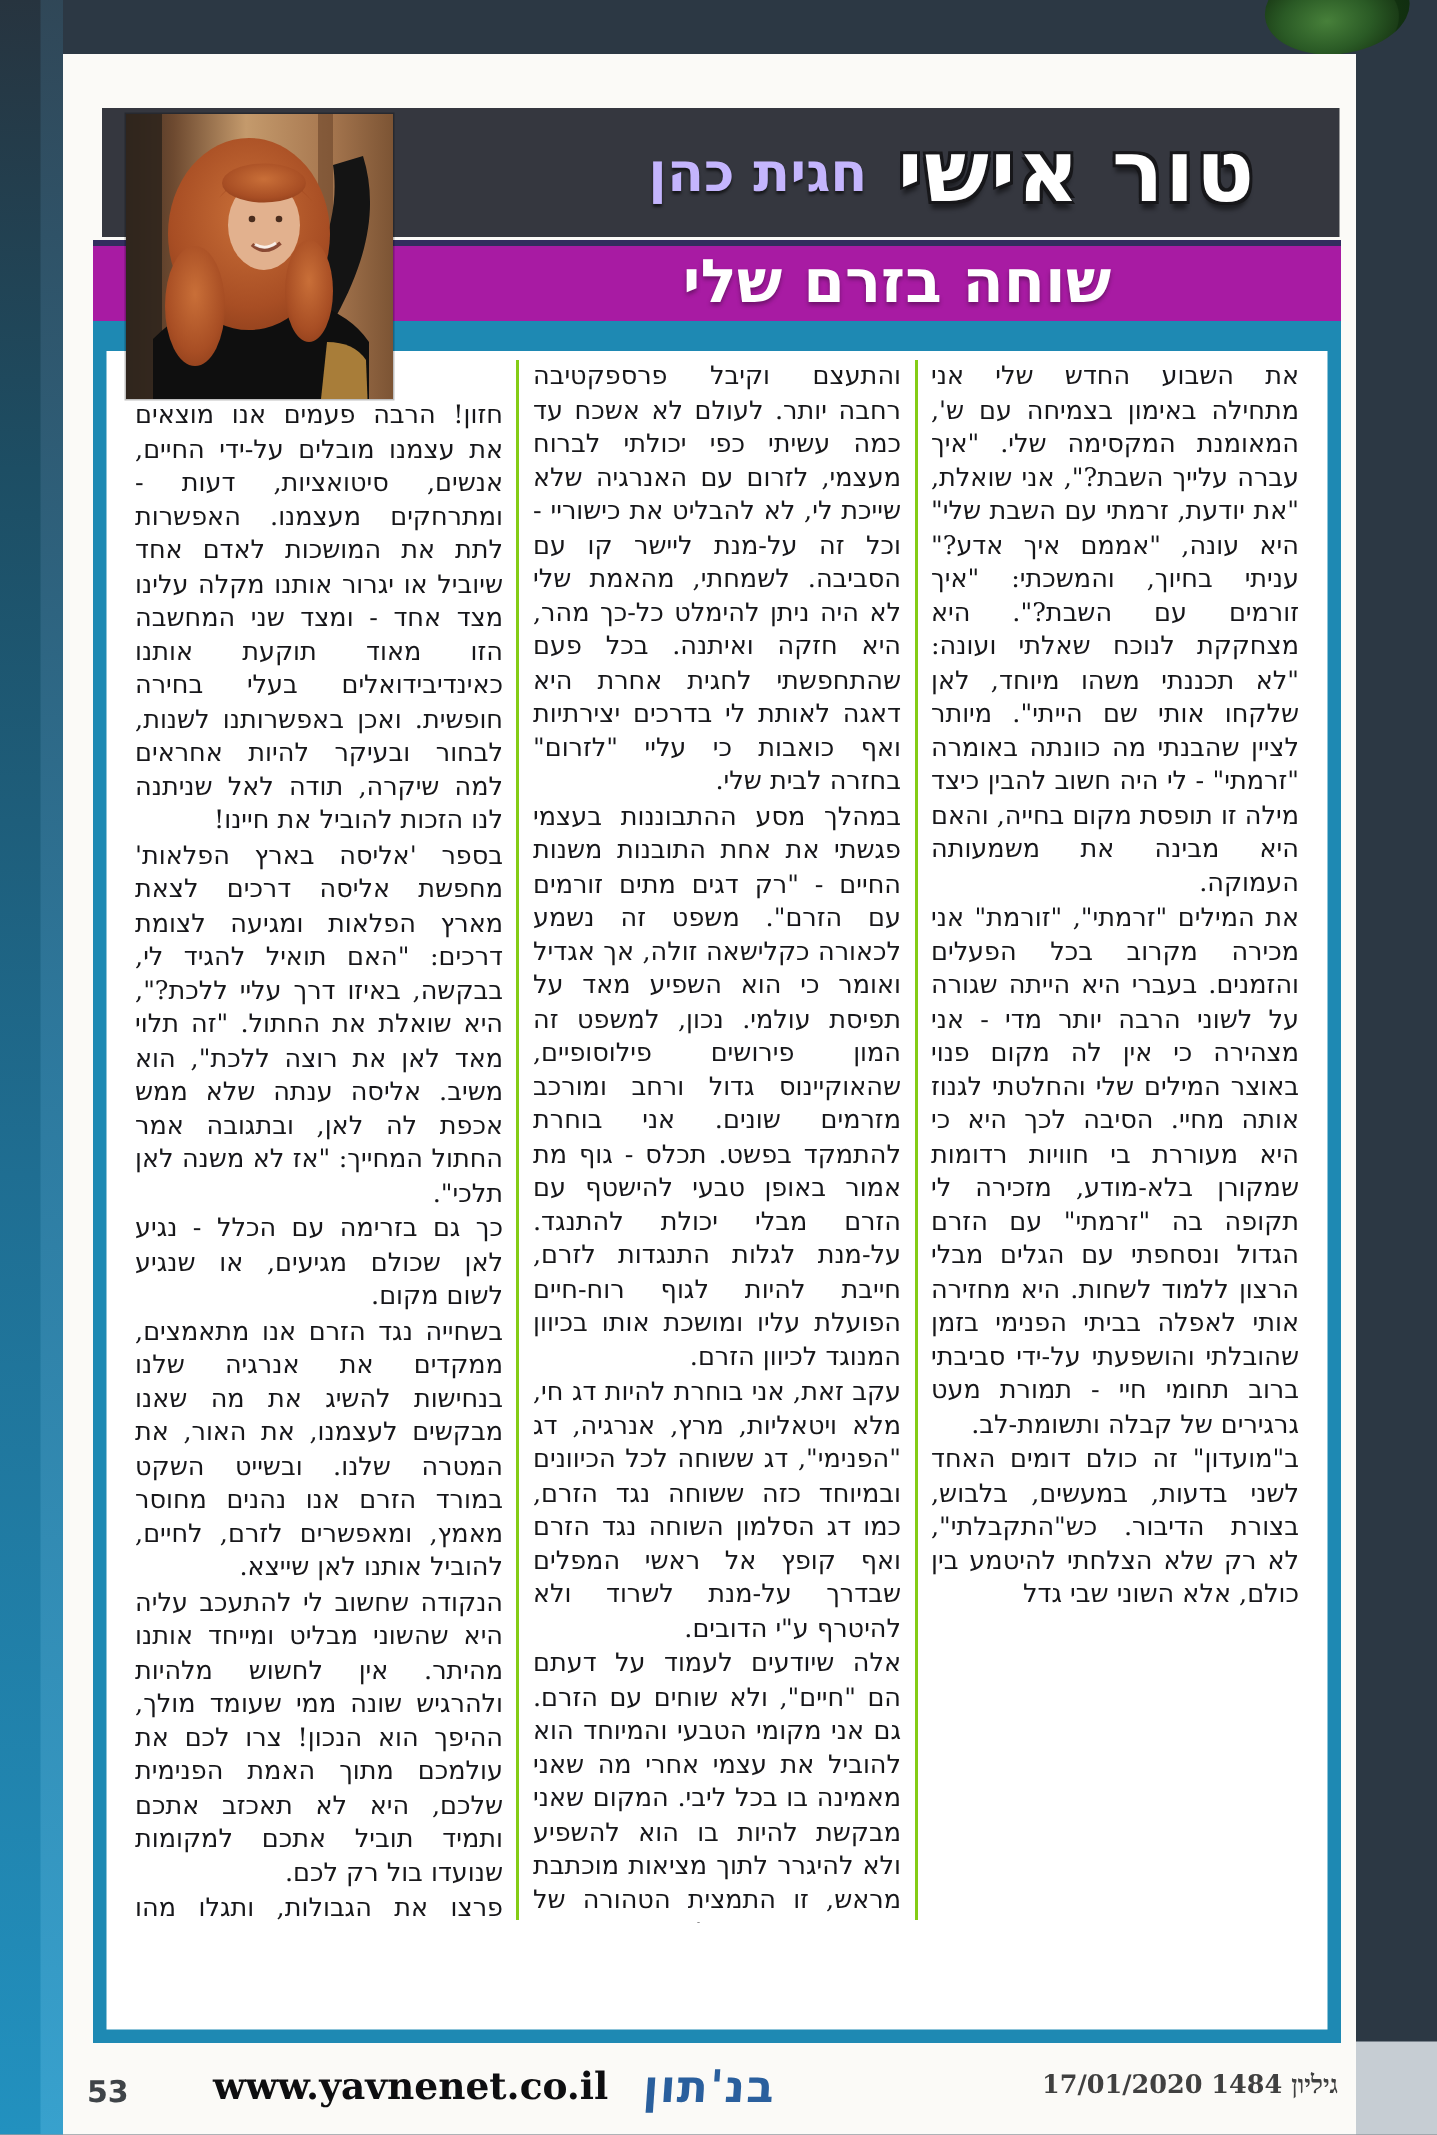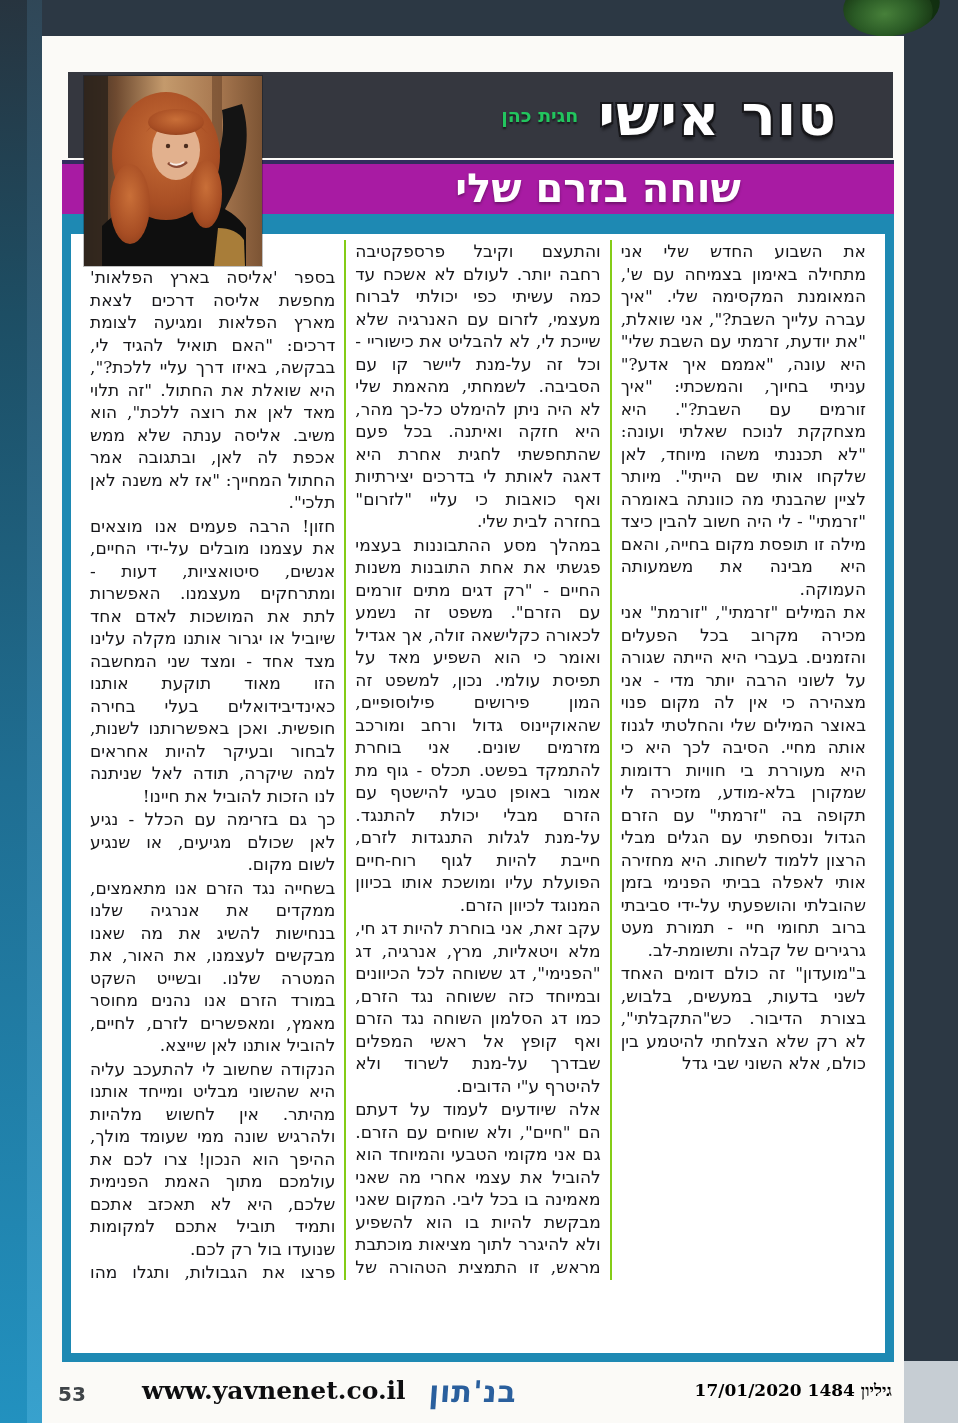--- a/index.html
+++ b/index.html
@@ -35,21 +35,21 @@
     background:#35373f;
     display:flex; align-items:center; direction:rtl;
     padding-right:56px; box-sizing:border-box; gap:20px;
   }
   .masthead-title {
     color:#fff; font-weight:bold; font-size:57px; line-height:1; letter-spacing:1px;
     text-shadow:2px 2px 0 #17171a, -2px 2px 0 #17171a, 2px -2px 0 #17171a, -2px -2px 0 #17171a, 0 5px 3px rgba(0,0,0,.45);
     font-family:"DejaVu Sans", sans-serif;
   }
   .masthead-author {
-    color:#22c55e; font-weight:bold; font-size:19px; 
+    color:#c4b5fd; font-weight:bold; font-size:36px; 
     text-shadow:0 2px 2px rgba(0,0,0,.6);
   }
   .headline-band {
     position:absolute; left:20px; right:10px; top:124px; height:60px;
     background:#a81ba3; border-top:4px solid #322d5e; box-sizing:border-box;
     text-align:center; padding-left:240px;
   }
   .headline-text {
     color:#fff; font-weight:bold; font-size:40px; line-height:48px;
     text-shadow:0 2px 3px rgba(0,0,0,.35);
@@ -77,21 +77,21 @@
     background:#18181c; border:1px solid #000; color:#fff;
     direction:rtl; text-align:center; font-family:"DejaVu Sans",sans-serif;
   }
   .contact-line1 { font-size:23px; font-weight:bold; padding:4px 6px 3px; border-bottom:3px solid #fff; }
   .contact-line2 { font-size:20px; font-weight:bold; padding:3px 6px 5px; }
   
   .footer { position:absolute; left:0; right:0; top:1330px; height:57px; }
   .page-num { position:absolute; left:16px; top:16px; font-size:20px; font-weight:bold; color:#3f4448; }
   .site-url { position:absolute; left:100px; top:10px; font-family:"DejaVu Serif",serif; font-weight:bold; font-size:25px; color:#0e0e10; }
   .paper-logo { position:absolute; left:50%; top:8px; transform:translateX(-50%) skewX(-4deg); font-weight:bold; font-size:30px; color:#2a5f9d; letter-spacing:1px; }
-  .issue-date { position:absolute; right:12px; top:14px; direction:rtl; font-family:"DejaVu Serif",serif; font-weight:bold; font-size:17px; color:#000000; }
+  .issue-date { position:absolute; right:12px; top:14px; direction:rtl; font-family:"DejaVu Serif",serif; font-weight:bold; font-size:17px; color:#404040; }
   
   .photo { position:absolute; left:42px; top:40px; width:178px; height:190px; z-index:5; box-shadow:0 0 0 1px rgba(0,0,0,.25); }
 </style>
 </head>
 <body>
 
 <div class="left-band"></div>
 <div class="left-band-inner"></div>
 <div class="light-corner"></div>
 <div class="green-object"></div>
@@ -115,22 +115,22 @@
         <p>ב"מועדון" זה כולם דומים האחד לשני בדעות, במעשים, בלבוש, בצורת הדיבור. כש"התקבלתי", לא רק שלא הצלחתי להיטמע בין כולם, אלא השוני שבי גדל</p>
       </div>
       <div class="col">
         <p>והתעצם וקיבל פרספקטיבה רחבה יותר. לעולם לא אשכח עד כמה עשיתי כפי יכולתי לברוח מעצמי, לזרום עם האנרגיה שלא שייכת לי, לא להבליט את כישוריי - וכל זה על-מנת ליישר קו עם הסביבה. לשמחתי, מהאמת שלי לא היה ניתן להימלט כל-כך מהר, היא חזקה ואיתנה. בכל פעם שהתחפשתי לחגית אחרת היא דאגה לאותת לי בדרכים יצירתיות ואף כואבות כי עליי "לזרום" בחזרה לבית שלי.</p>
         <p>במהלך מסע ההתבוננות בעצמי פגשתי את אחת התובנות משנות החיים - "רק דגים מתים זורמים עם הזרם". משפט זה נשמע לכאורה כקלישאה זולה, אך אגדיל ואומר כי הוא השפיע מאד על תפיסת עולמי. נכון, למשפט זה המון פירושים פילוסופיים, שהאוקיינוס גדול ורחב ומורכב מזרמים שונים. אני בוחרת להתמקד בפשט. תכלס - גוף מת אמור באופן טבעי להישטף עם הזרם מבלי יכולת להתנגד. על-מנת לגלות התנגדות לזרם, חייבת להיות לגוף רוח-חיים הפועלת עליו ומושכת אותו בכיוון המנוגד לכיוון הזרם.</p>
         <p>עקב זאת, אני בוחרת להיות דג חי, מלא ויטאליות, מרץ, אנרגיה, דג "הפנימי", דג ששוחה לכל הכיוונים ובמיוחד כזה ששוחה נגד הזרם, כמו דג הסלמון השוחה נגד הזרם ואף קופץ אל ראשי המפלים שבדרך על-מנת לשרוד ולא להיטרף ע"י הדובים.</p>
         <p>אלה שיודעים לעמוד על דעתם הם "חיים", ולא שוחים עם הזרם. גם אני מקומי הטבעי והמיוחד הוא להוביל את עצמי אחרי מה שאני מאמינה בו בכל ליבי. המקום שאני מבקשת להיות בו הוא להשפיע ולא להיגרר לתוך מציאות מוכתבת מראש, זו התמצית הטהורה של האמת הפנימית שלי.</p>
 
       </div>
       <div class="col col-last">
+        <p>חזון! הרבה פעמים אנו מוצאים את עצמנו מובלים על-ידי החיים, אנשים, סיטואציות, דעות - ומתרחקים מעצמנו. האפשרות לתת את המושכות לאדם אחד שיוביל או יגרור אותנו מקלה עלינו מצד אחד - ומצד שני המחשבה הזו מאוד תוקעת אותנו כאינדיבידואלים בעלי בחירה חופשית. ואכן באפשרותנו לשנות, לבחור ובעיקר להיות אחראים למה שיקרה, תודה לאל שניתנה לנו הזכות להוביל את חיינו!</p>
         <p>בספר 'אליסה בארץ הפלאות' מחפשת אליסה דרכים לצאת מארץ הפלאות ומגיעה לצומת דרכים: "האם תואיל להגיד לי, בבקשה, באיזו דרך עליי ללכת?", היא שואלת את החתול. "זה תלוי מאד לאן את רוצה ללכת", הוא משיב. אליסה ענתה שלא ממש אכפת לה לאן, ובתגובה אמר החתול המחייך: "אז לא משנה לאן תלכי".</p>
-        <p>חזון! הרבה פעמים אנו מוצאים את עצמנו מובלים על-ידי החיים, אנשים, סיטואציות, דעות - ומתרחקים מעצמנו. האפשרות לתת את המושכות לאדם אחד שיוביל או יגרור אותנו מקלה עלינו מצד אחד - ומצד שני המחשבה הזו מאוד תוקעת אותנו כאינדיבידואלים בעלי בחירה חופשית. ואכן באפשרותנו לשנות, לבחור ובעיקר להיות אחראים למה שיקרה, תודה לאל שניתנה לנו הזכות להוביל את חיינו!</p>
         <p>כך גם בזרימה עם הכלל - נגיע לאן שכולם מגיעים, או שנגיע לשום מקום.</p>
         <p>בשחייה נגד הזרם אנו מתאמצים, ממקדים את אנרגיה שלנו בנחישות להשיג את מה שאנו מבקשים לעצמנו, את האור, את המטרה שלנו. ובשייט השקט במורד הזרם אנו נהנים מחוסר מאמץ, ומאפשרים לזרם, לחיים, להוביל אותנו לאן שייצא.</p>
         <p>הנקודה שחשוב לי להתעכב עליה היא שהשוני מבליט ומייחד אותנו מהיתר. אין לחשוש מלהיות ולהרגיש שונה ממי שעומד מולך, ההיפך הוא הנכון! צרו לכם את עולמכם מתוך האמת הפנימית שלכם, היא לא תאכזב אתכם ותמיד תוביל אתכם למקומות שנועדו בול רק לכם.</p>
         <p>פרצו את הגבולות, ותגלו מהו סיפוק ומשמעות בחייכם.</p>
       </div>
     </div>
   </div>
 
 
   <div class="footer">

